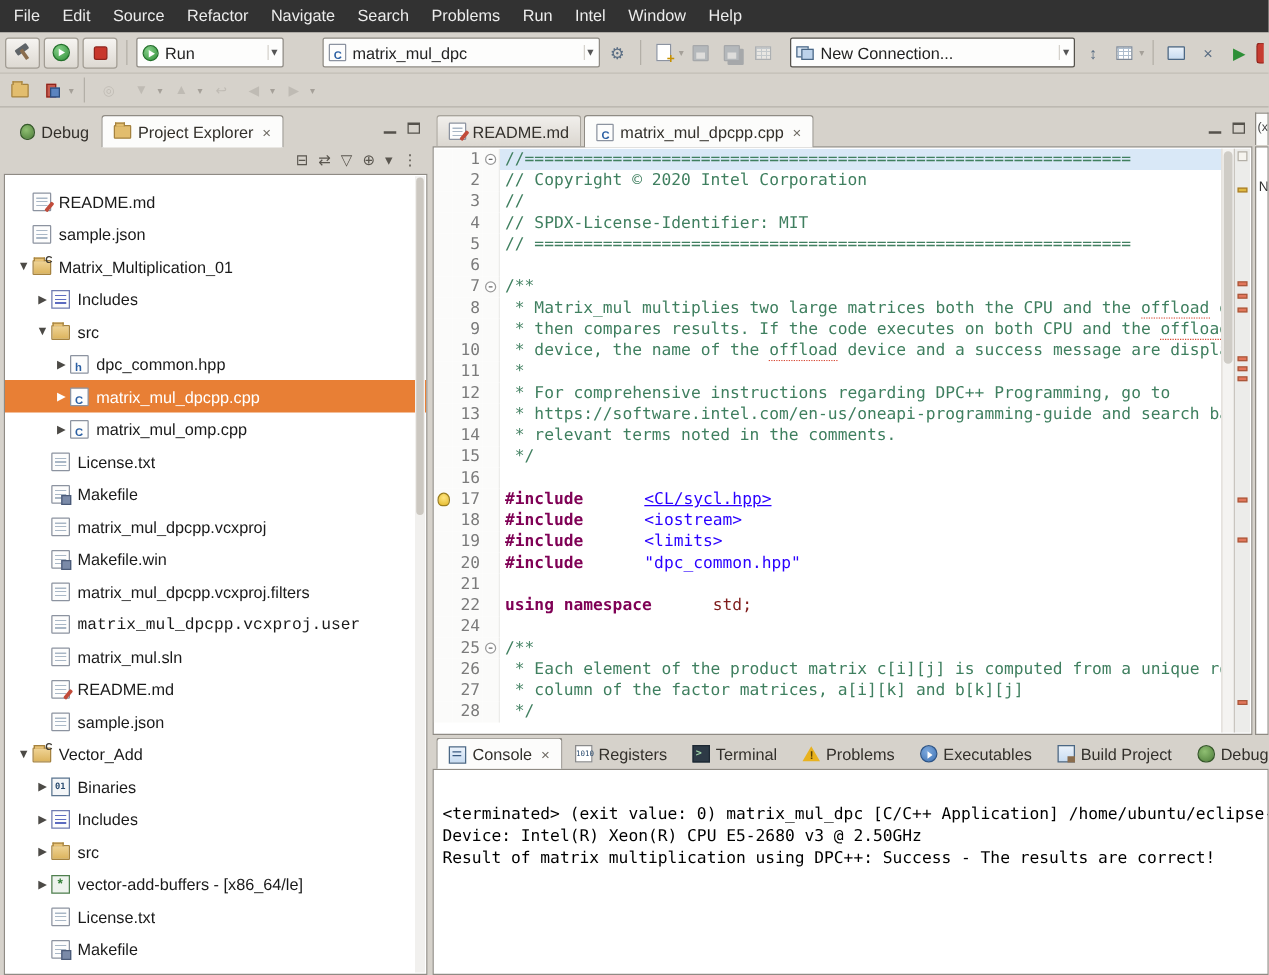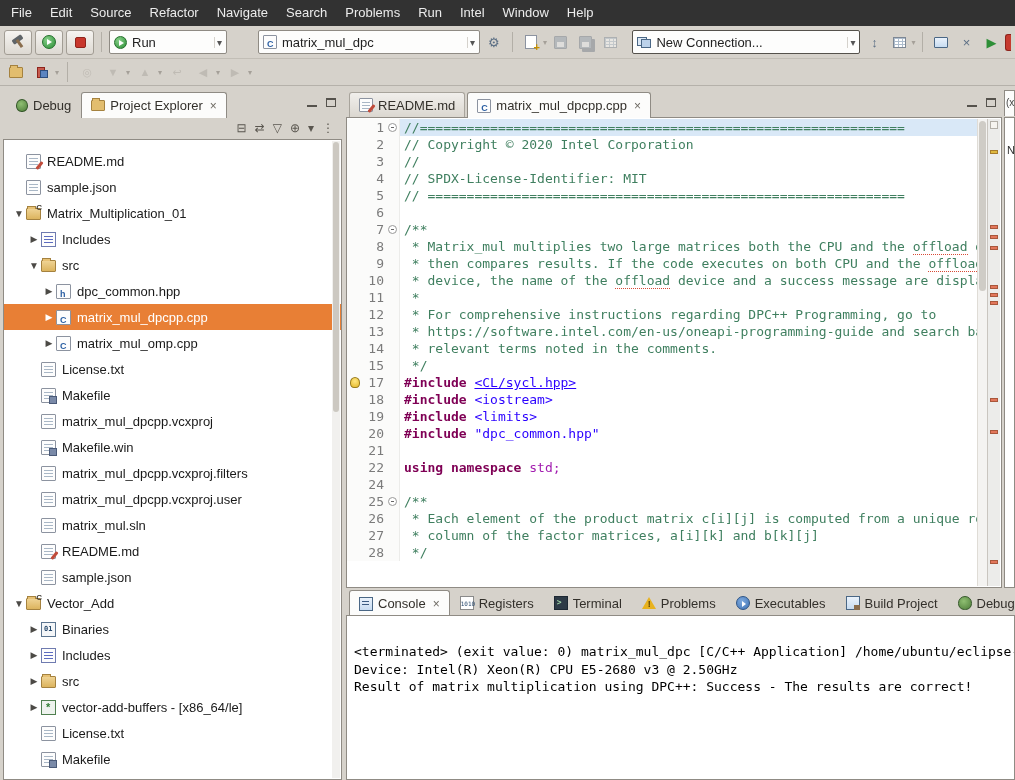--- a/index.html
+++ b/index.html
@@ -100,21 +100,21 @@
   .ann { width:15px; flex:none; display:flex; align-items:center; justify-content:center; background:#fbfbfa; }
   .lnum { width:24px; flex:none; text-align:right; color:#7b7b7b; padding-right:2px; background:#fbfbfa; }
   .foldc { width:14px; flex:none; display:flex; align-items:center; justify-content:center; border-right:1px solid #ececea; background:#fbfbfa; }
   .foldm { width:9px; height:9px; border:1px solid #999; border-radius:50%; background:#fff; position:relative; }
   .foldm::after { content:''; position:absolute; left:2px; right:2px; top:3px; height:1px; background:#666; }
   .ctext { flex:1; white-space:pre; overflow:hidden; padding-left:4px; color:#000; }
   .curline { background:#d9e8f7; }
   .sc { color:#3F7F5F; }
   .sd { color:#7f0055; font-weight:bold; }
   .si { color:#2A00FF; }
-  .spn { color:#a21caf; }
+  .spn { color:#7f1d1d;margin-left:41px; }
   .u { text-decoration:underline; }
   .sp { border-bottom:1px dotted #d84a35; }
   .mk { width:10px; height:11px; display:inline-block; }
   .mk-bulb { background:radial-gradient(circle at 50% 35%, #ffe680, #e3b82a); border:1px solid #9a7d1e; border-radius:50% 50% 40% 40%; }
   .mk-spell { background:#a33f2f; border:1px solid #6d241a; border-radius:2px; position:relative; }
   .mk-spell::after { content:''; position:absolute; left:3px; top:3px; width:3px; height:3px; background:#f2d9d4; }
   .vscroll { position:absolute; top:1px; right:14px; bottom:1px; width:10px; background:#f4f3f1; border-left:1px solid #dfdcd6; }
   .vthumb { position:absolute; top:2px; left:1px; right:1px; height:170px; background:#cfccc6; border-radius:4px; }
   .overview { position:absolute; top:1px; right:1px; bottom:1px; width:13px; background:#ececea; border-left:1px solid #c9c5bf; }
   .ov-head { position:absolute; top:2px; left:2px; width:8px; height:8px; background:#f6f4ef; border:1px solid #b3afa7; }
@@ -347,21 +347,21 @@
         <div class="trow" style="padding-left: 23px;">
           <span class="arrow"></span>
           <span class="ti ic-make"></span>
           <span class="tlabel">Makefile.win</span>
         </div>
         <div class="trow" style="padding-left: 23px;">
           <span class="arrow"></span>
           <span class="ti ic-doc"></span>
           <span class="tlabel">matrix_mul_dpcpp.vcxproj.filters</span>
         </div>
-        <div class="trow" style="padding-left: 23px;">
+        <div class="trow" style="padding-left: 23px; font-family: Liberation Mono, monospace;">
           <span class="arrow"></span>
           <span class="ti ic-doc"></span>
           <span class="tlabel">matrix_mul_dpcpp.vcxproj.user</span>
         </div>
         <div class="trow" style="padding-left: 23px;">
           <span class="arrow"></span>
           <span class="ti ic-doc"></span>
           <span class="tlabel">matrix_mul.sln</span>
         </div>
         <div class="trow" style="padding-left: 23px;">
@@ -516,20 +516,26 @@
             <span class="ann"></span>
             <span class="lnum">14</span>
             <span class="foldc"></span>
             <span class="ctext"><span class="sc"> * relevant terms noted in the comments.</span></span>
           </div>
           <div class="cline">
             <span class="ann"></span>
             <span class="lnum">15</span>
             <span class="foldc"></span>
             <span class="ctext"><span class="sc"> */</span></span>
+          </div>
+          <div class="cline">
+            <span class="ann"></span>
+            <span class="lnum">16</span>
+            <span class="foldc"></span>
+            <span class="ctext"></span>
           </div>
           <div class="cline">
             <span class="ann">
               <span class="mk mk-bulb"></span>
             </span>
             <span class="lnum">17</span>
             <span class="foldc"></span>
             <span class="ctext"><span class="sd">#include</span><span class="spn"> </span><span class="si u">&lt;CL/sycl.hpp&gt;</span></span>
           </div>
           <div class="cline">

